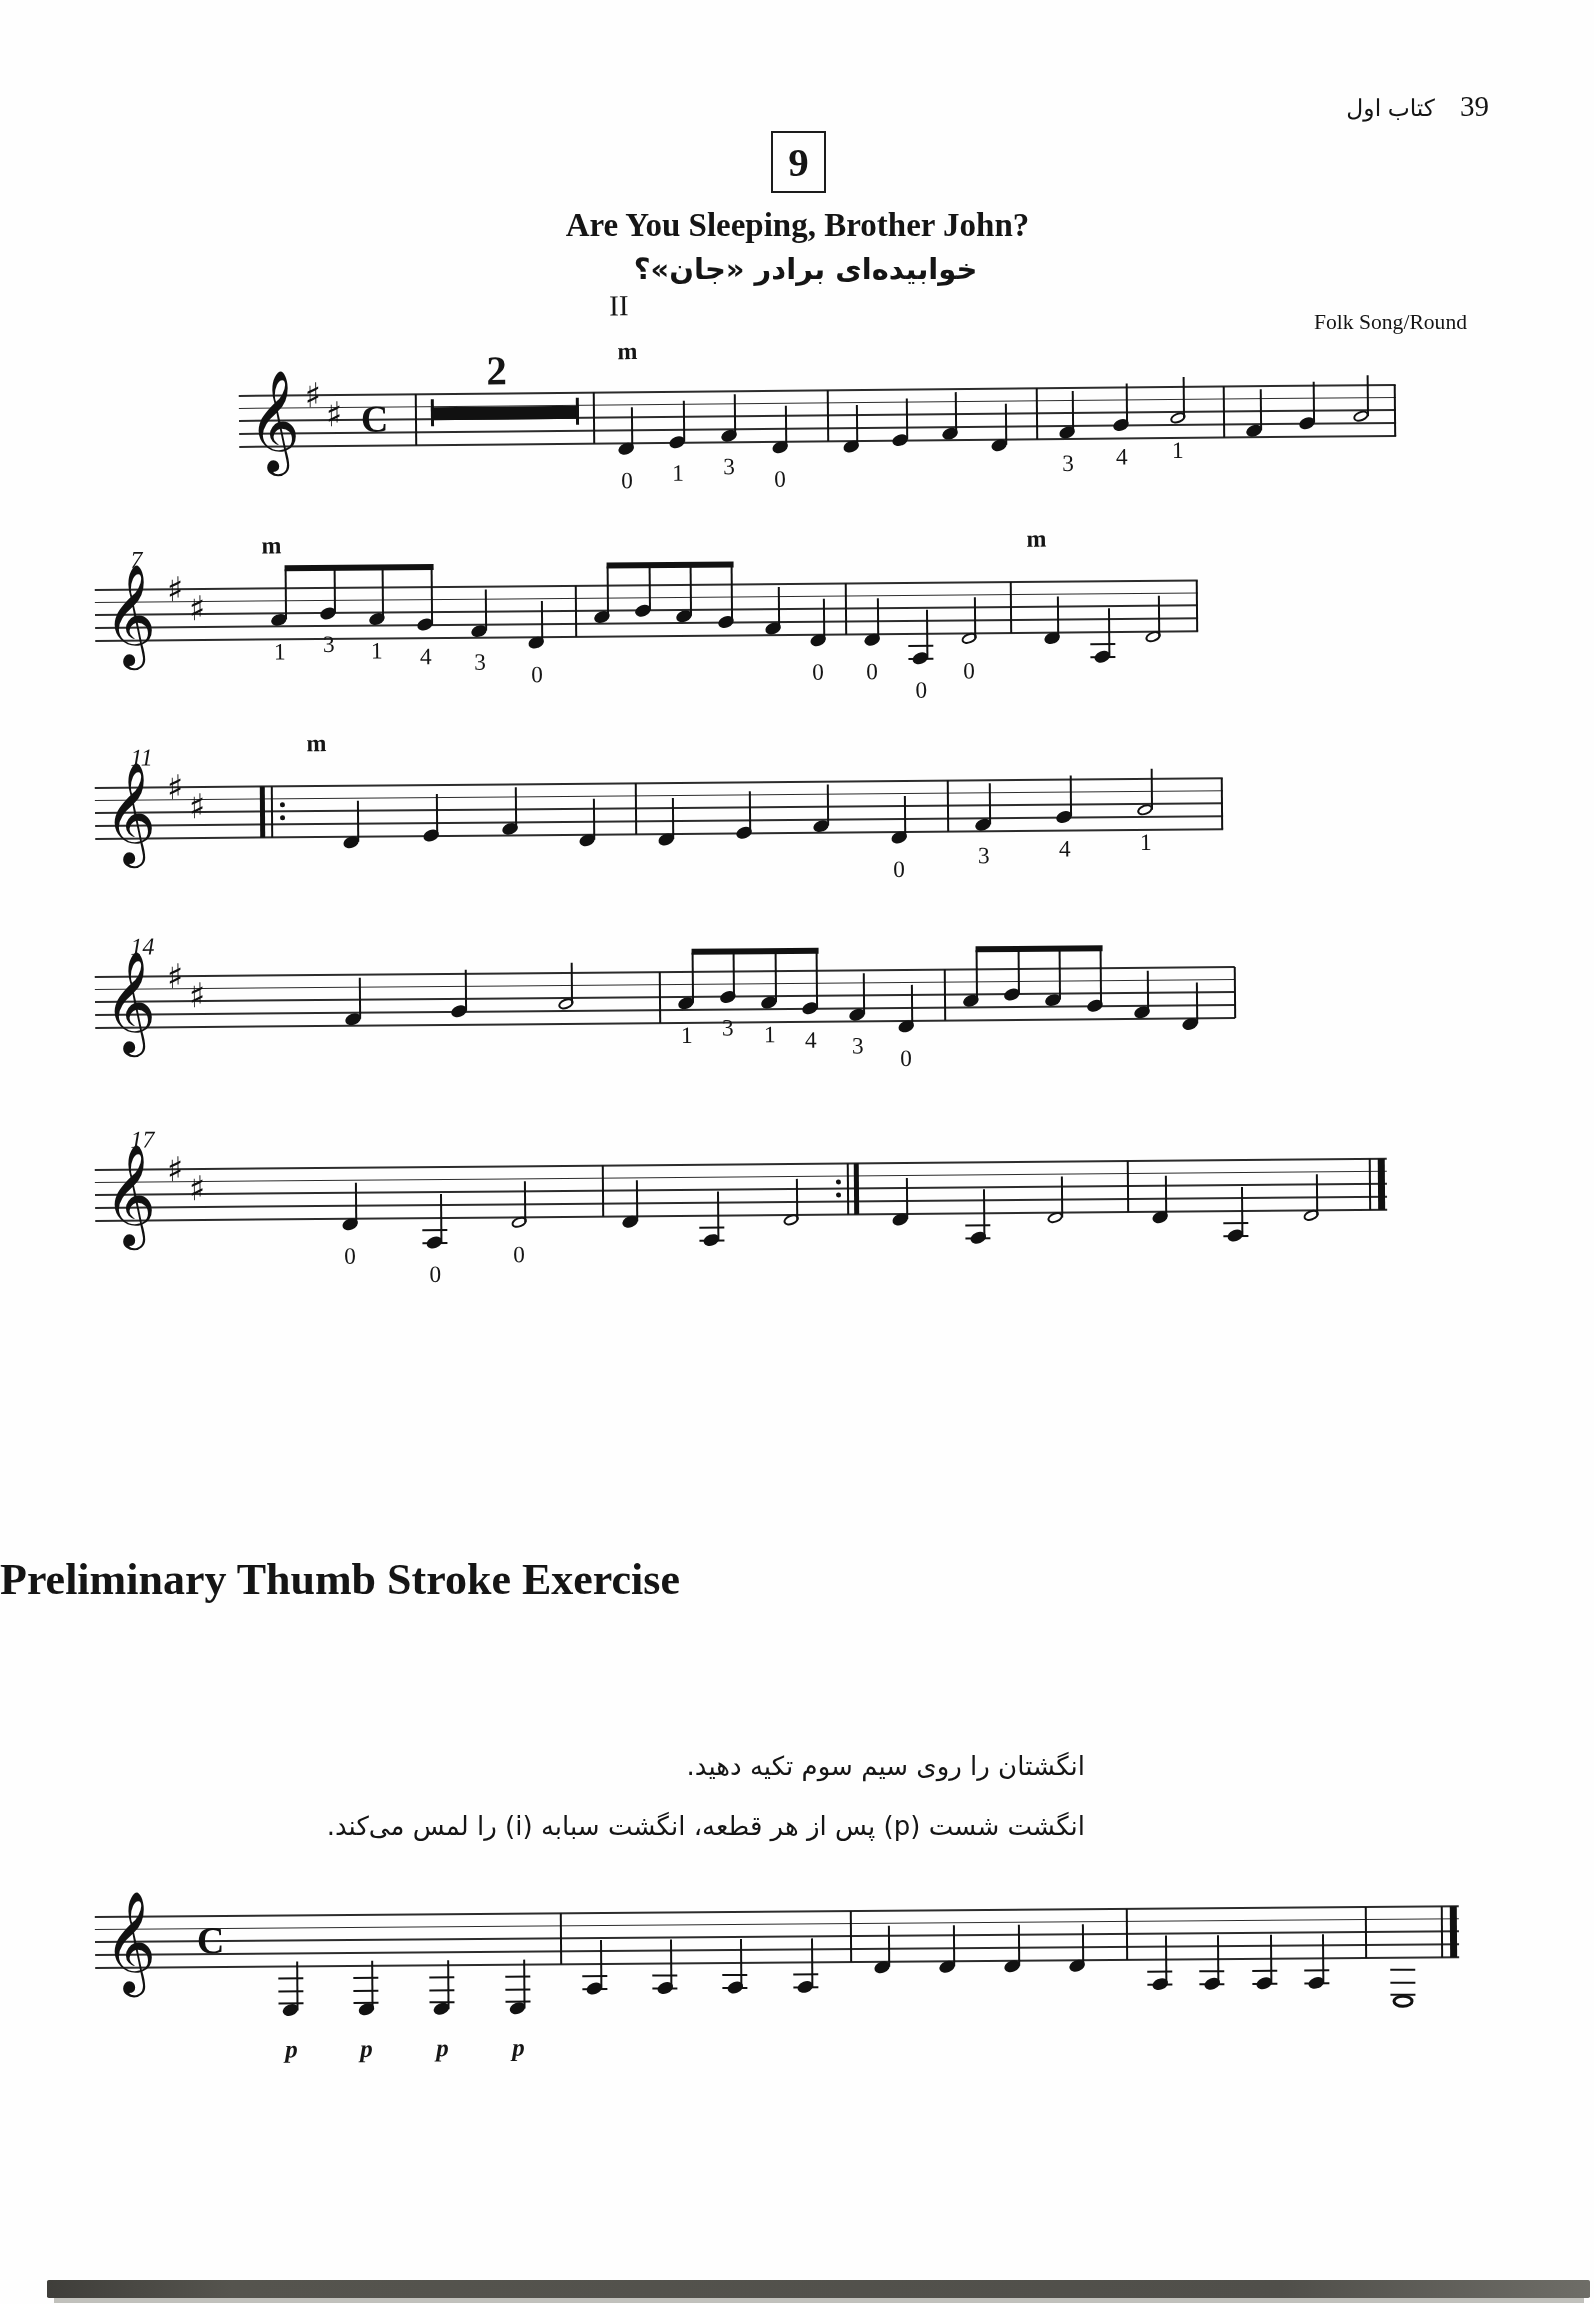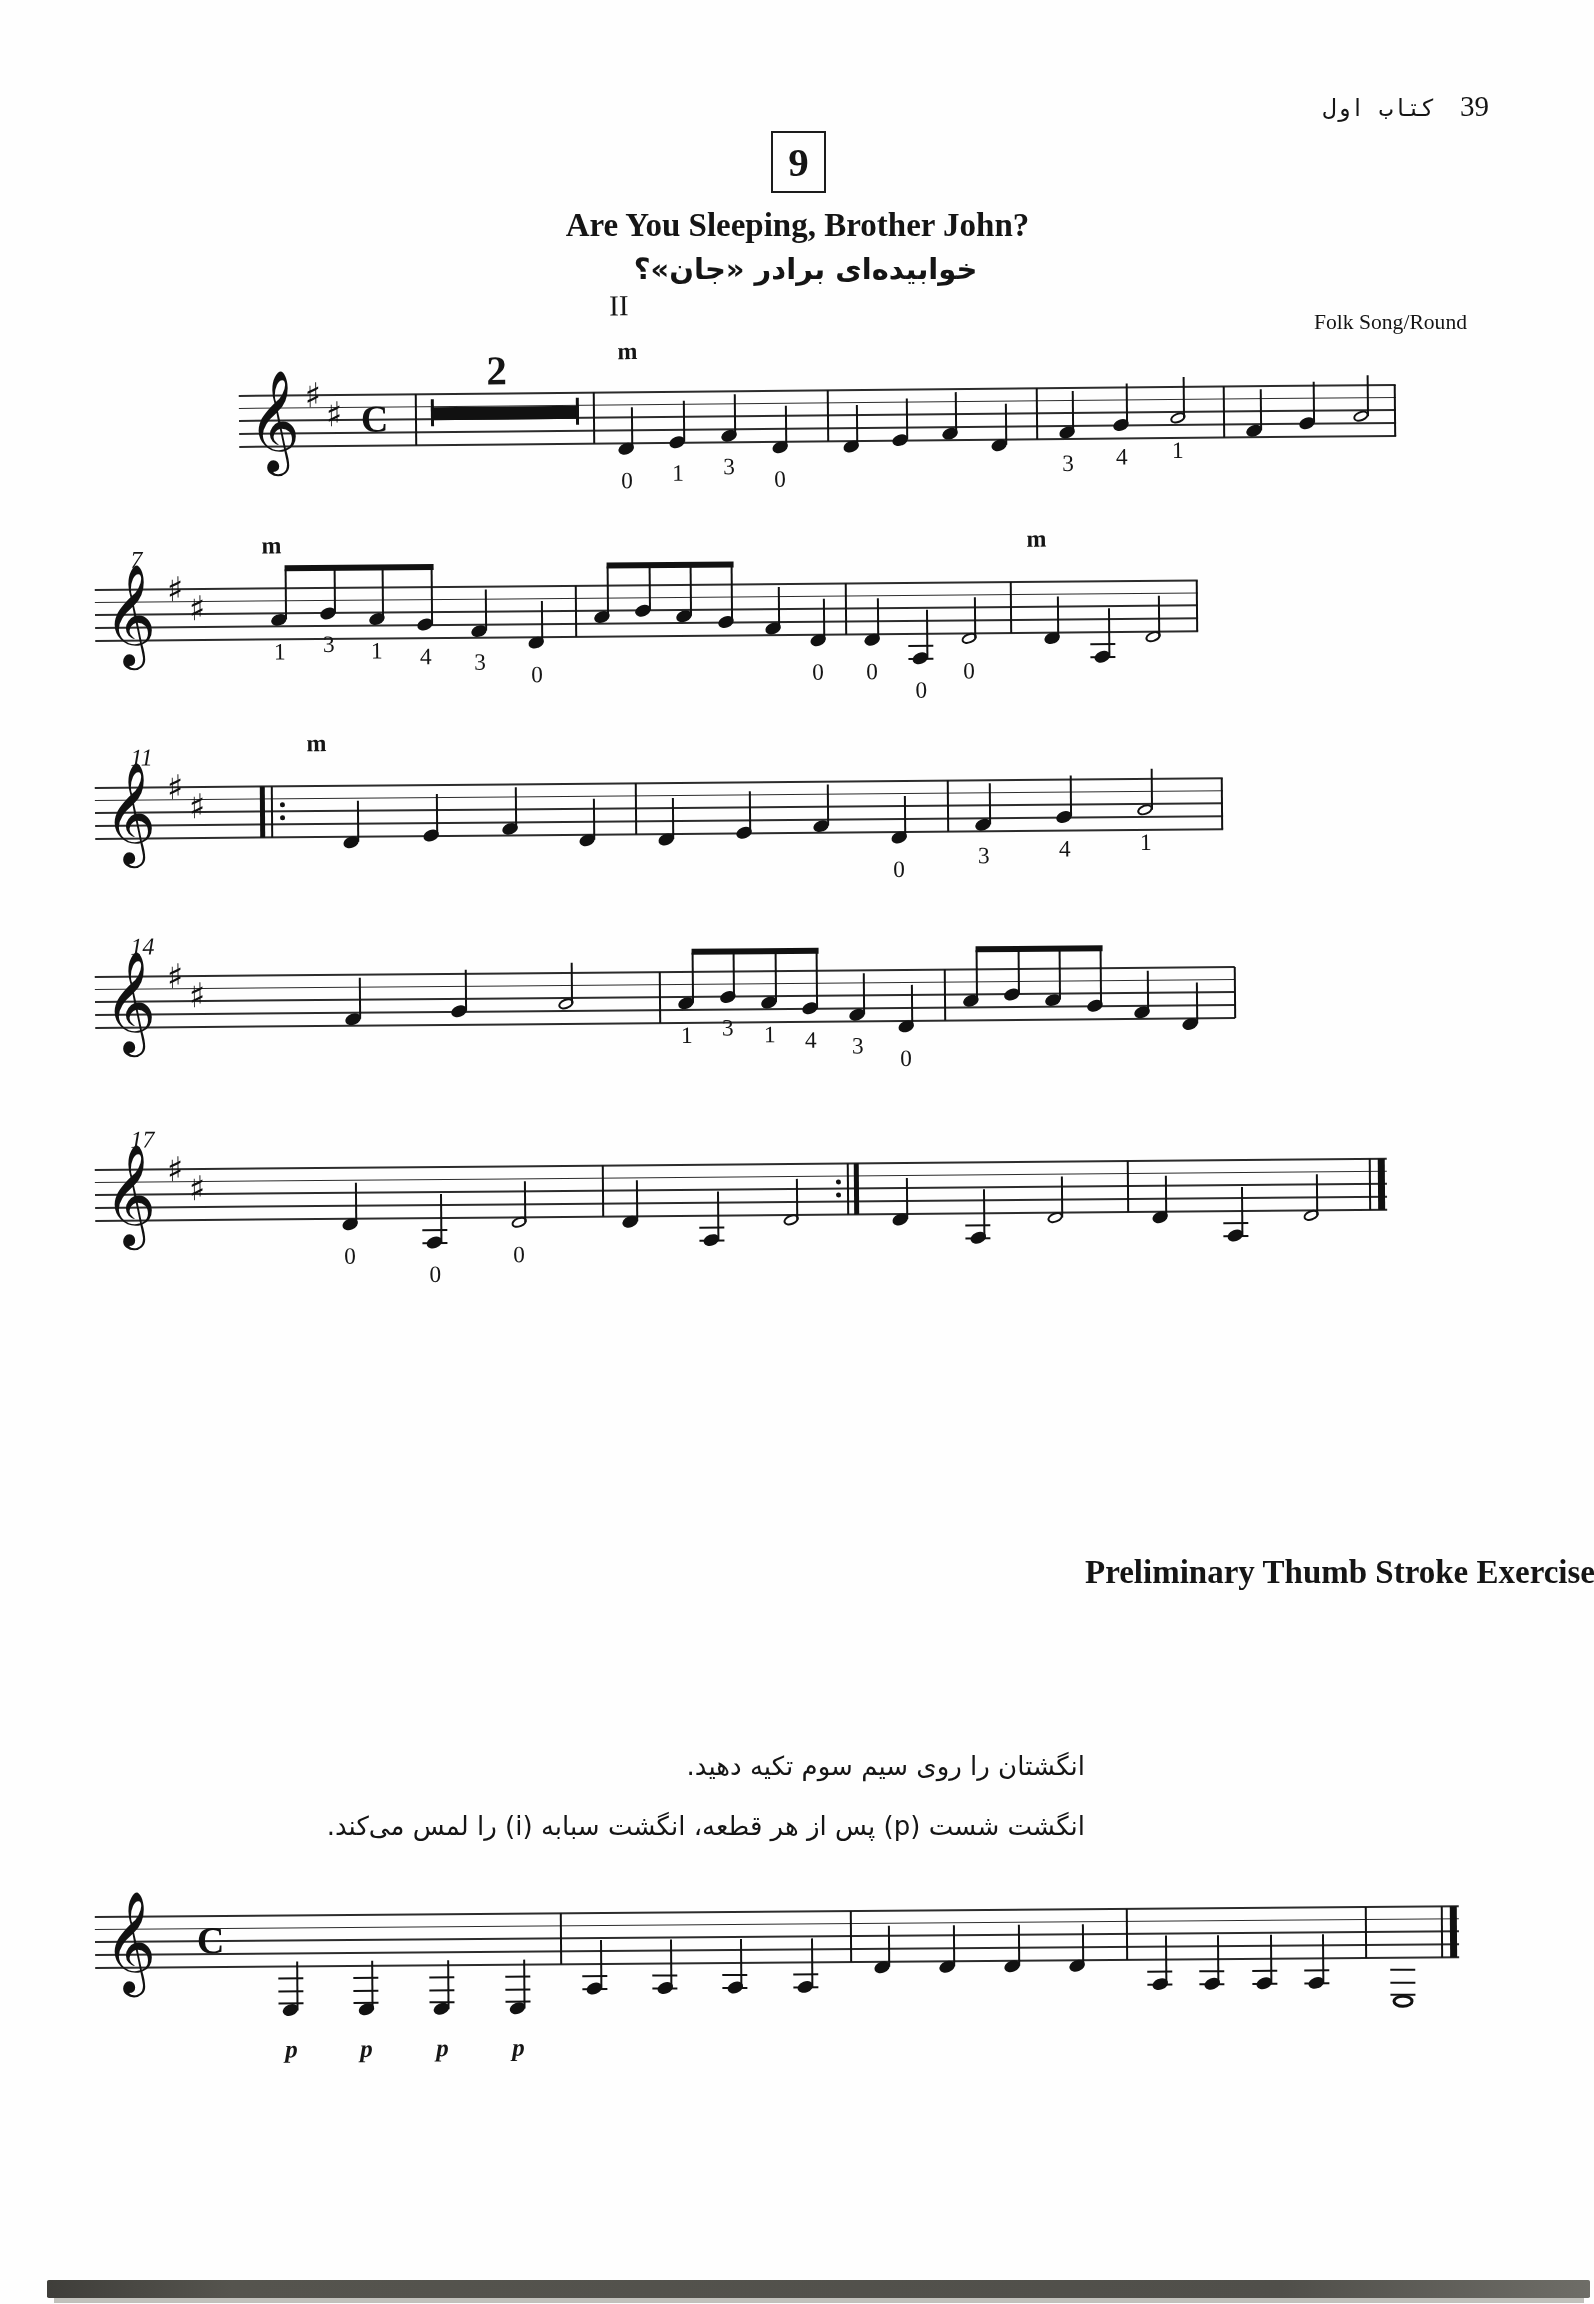--- a/index.html
+++ b/index.html
@@ -1,29 +1,29 @@
 <!DOCTYPE html>
 <html style="font-size:14.4px"><head>
 <meta charset="utf-8">
 <style>
   html,body{margin:0;padding:0;background:#e8e8e6;}
   .page{position:relative;width:1595px;height:2304px;background:#fefefe;overflow:hidden;
         font-family:"Liberation Serif",serif;color:#151515;}
   
   .hdr{position:absolute;top:90px;right:106px;display:flex;gap:25px;align-items:baseline;}
-  .hdr .fa{font-family:Liberation Mono, monospace;font-size:23.4px;}
+  .hdr .fa{font-family:Liberation Sans, sans-serif;font-size:23.4px;}
   .hdr .num{font-size:29px;}
   .numbox{position:absolute;left:771px;top:131px;width:51px;height:58px;border:2.3px solid #1c1c1c;
           display:flex;align-items:center;justify-content:center;font-size:41px;font-weight:bold;}
   .title-en{position:absolute;left:0;right:0;top:207px;text-align:center;font-size:33px;font-weight:bold;}
   .title-fa{position:absolute;left:0;right:0;top:252px;text-align:center;
             font-family:"DejaVu Sans",sans-serif;font-size:29px;font-weight:bold;margin-left:16px;}
   .credit{position:absolute;top:310px;right:128px;font-size:21.6px;}
   .annotation{position:absolute;top:1321px;right:101px;font-family:"DejaVu Sans",sans-serif;font-size:26px;}
-  .sec-en{position:absolute;left:0;right:0;top:1554px;text-align:right;font-size:33px;font-weight:bold;}
+  .sec-en{position:absolute;left:0;right:0;top:1554px;text-align:left;font-size:44px;font-weight:bold;}
   .sec-fa{position:absolute;left:0;right:0;top:1602px;text-align:center;
           font-family:"DejaVu Sans",sans-serif;font-size:29px;font-weight:bold;}
   .instr{position:absolute;right:510px;font-family:"DejaVu Sans",sans-serif;font-size:26px;}
   .instr1{top:1751px;} .instr2{top:1811px;}
   .scan-edge{position:absolute;left:47px;top:2280px;width:1543px;height:18px;border-radius:1.8px;
              background:linear-gradient(90deg,#3f3e3a,#55544e 12%,#504f4a 80%,#6e6d67);}
   .scan-edge2{position:absolute;left:54px;top:2298px;width:1530px;height:4.5px;background:#a7a6a0;opacity:.7;}
   
   .system{position:absolute;height:51px;transform-origin:0 25px;}
   .sline{position:absolute;left:0;right:0;height:1.8px;background:#2b2b2b;}

